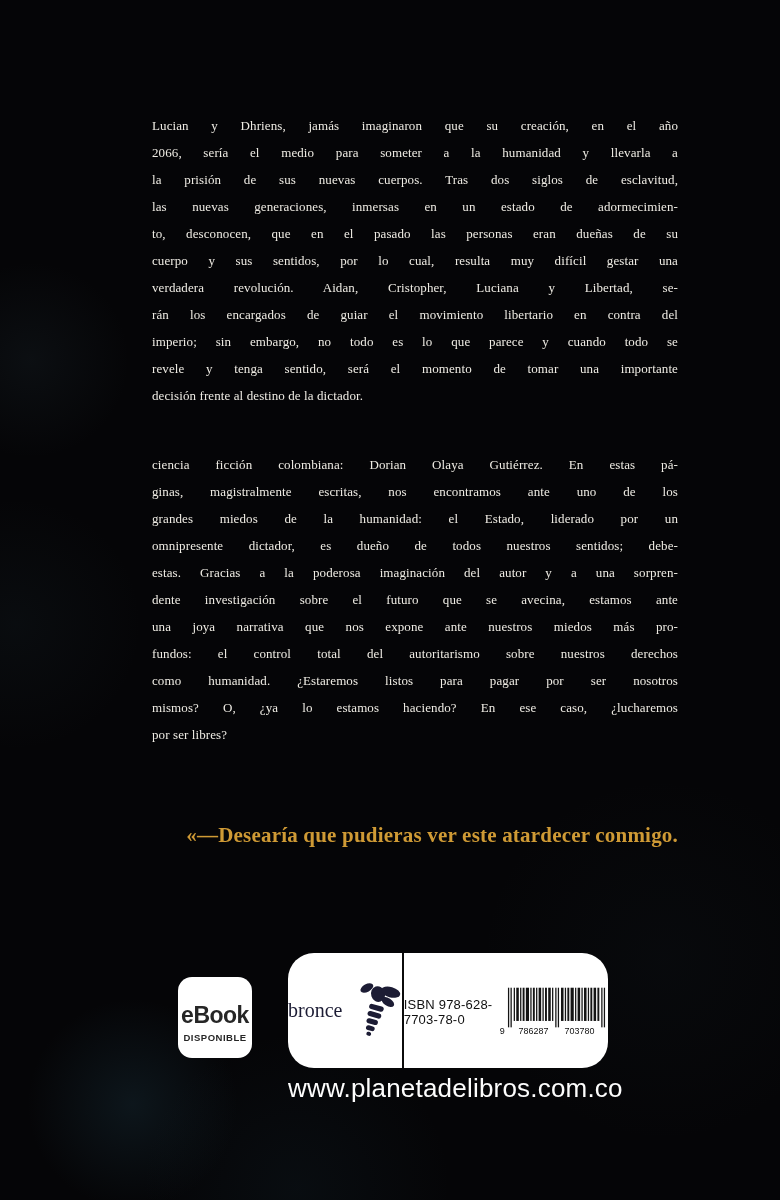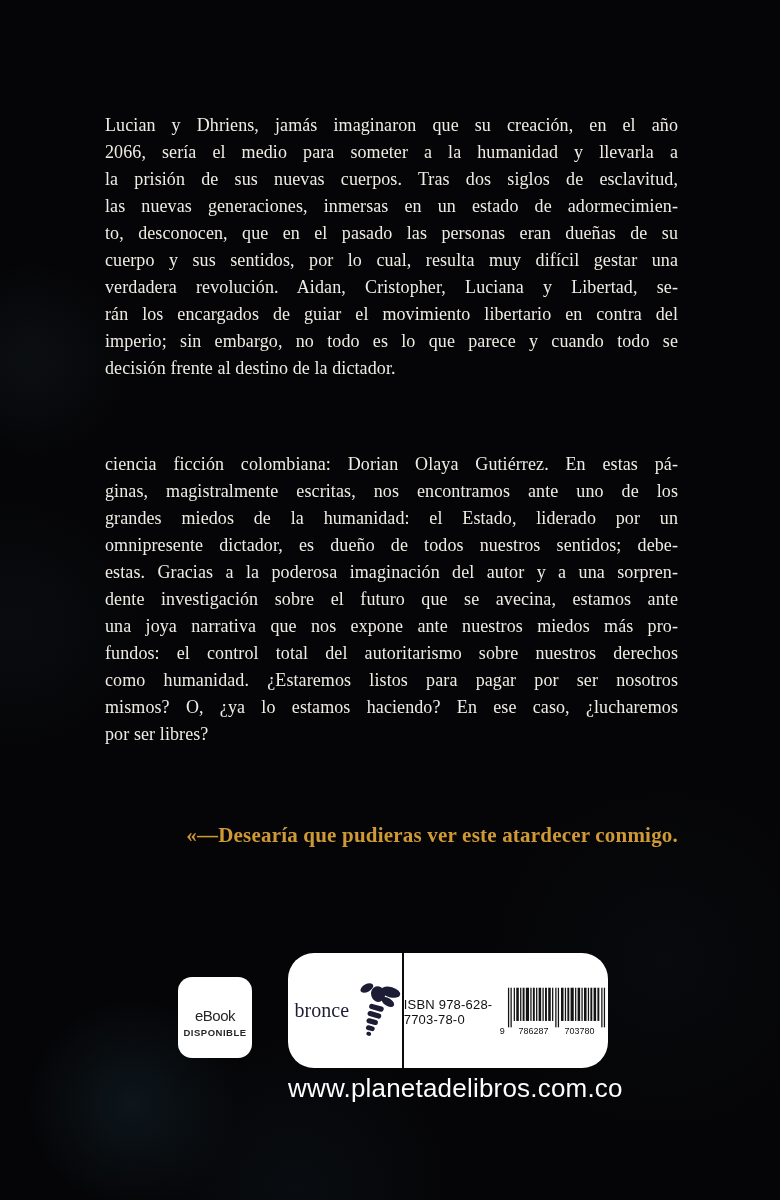--- a/index.html
+++ b/index.html
@@ -14,47 +14,47 @@
       radial-gradient(circle 150px at 17% 92%, rgba(45,90,110,0.20), rgba(45,90,110,0) 70%),
       radial-gradient(circle 220px at 38% 99%, rgba(40,80,100,0.10), rgba(40,80,100,0) 70%),
       radial-gradient(circle 140px at 4% 30%, rgba(70,100,115,0.10), rgba(70,100,115,0) 70%),
       radial-gradient(circle 180px at 2% 52%, rgba(60,95,110,0.08), rgba(60,95,110,0) 70%),
       radial-gradient(circle 260px at 85% 80%, rgba(50,80,95,0.06), rgba(50,80,95,0) 70%);
   }
   .text-col { position:absolute; left:105px; width:573px; }
   .synopsis { top:112px; }
   .review   { top:451px; }
   .line {
-    font-size:18px; line-height:27px; color:#efece4;
+    font-size:13px; line-height:27px; color:#efece4;
     text-align:justify; text-align-last:justify;
-    white-space:normal; letter-spacing:0.1px;
+    white-space:normal; letter-spacing:0.1px;margin-left:47px;
   }
   .line.last { text-align-last:left; }
   .italic { font-style:italic; }
   .quote {
     position:absolute; left:105px; width:573px; top:818px;
     text-align:right; color:#cf9a35; font-weight:bold;
     font-size:21px; line-height:34px; letter-spacing:0.2px;
   }
   
   .ebook-badge {
     position:absolute; left:178px; top:977px; width:74px; height:81px;
     background:#ffffff; border-radius:14px;
     display:flex; flex-direction:column; align-items:center; justify-content:center;
     font-family:"Liberation Sans", sans-serif; color:#262626;
   }
-  .ebook-title { font-size:15px; font-weight:normal; letter-spacing:-0.5px;margin-top:10px; }
+  .ebook-title { font-size:23px; font-weight:bold; letter-spacing:-0.5px;margin-top:10px; }
   .ebook-sub   { font-size:9.5px; font-weight:bold; letter-spacing:0.5px; margin-top:3px; }
   .panel {
     position:absolute; left:288px; top:953px; width:320px; height:115px;
     background:#ffffff; border-radius:26px; overflow:hidden;
     display:flex;
   }
   .imprint {
-    width:132px; display:flex; align-items:center; justify-content:flex-end; gap:7px;
+    width:132px; display:flex; align-items:center; justify-content:space-between; gap:7px;
   }
   .imprint-name {
     font-family:"Liberation Serif", serif; font-size:20px; color:#1c1c34;
   }
   .divider { width:2px; background:#0b0b0b; }
   .barcode-col {
     flex:1; display:flex; flex-direction:row; align-items:center;
     padding-top:3px; font-family:"Liberation Sans", sans-serif;
   }
   .isbn-label { font-size:13px; color:#101010; letter-spacing:0.2px; line-height:15px; }
@@ -75,20 +75,21 @@
   <div class="text-col synopsis">
     <div class="line">Lucian y Dhriens, jamás imaginaron que su creación, en el año</div>
     <div class="line">2066, sería el medio para someter a la humanidad y llevarla a</div>
     <div class="line">la prisión de sus nuevas cuerpos. Tras dos siglos de esclavitud,</div>
     <div class="line">las nuevas generaciones, inmersas en un estado de adormecimien-</div>
     <div class="line">to, desconocen, que en el pasado las personas eran dueñas de su</div>
     <div class="line">cuerpo y sus sentidos, por lo cual, resulta muy difícil gestar una</div>
     <div class="line">verdadera revolución. Aidan, Cristopher, Luciana y Libertad, se-</div>
     <div class="line">rán los encargados de guiar el movimiento libertario en contra del</div>
     <div class="line">imperio; sin embargo, no todo es lo que parece y cuando todo se</div>
+    <div class="line">revele y tenga sentido, será el momento de tomar una importante</div>
     <div class="line last">decisión frente al destino de la dictador.</div>
   </div>
 
   <div class="text-col review">
     <div class="line">ciencia ficción colombiana: Dorian Olaya Gutiérrez. En estas pá-</div>
     <div class="line">ginas, magistralmente escritas, nos encontramos ante uno de los</div>
     <div class="line">grandes miedos de la humanidad: el Estado, liderado por un</div>
     <div class="line">omnipresente dictador, es dueño de todos nuestros sentidos; debe-</div>
     <div class="line">estas. Gracias a la poderosa imaginación del autor y a una sorpren-</div>
     <div class="line">dente investigación sobre el futuro que se avecina, estamos ante</div>

